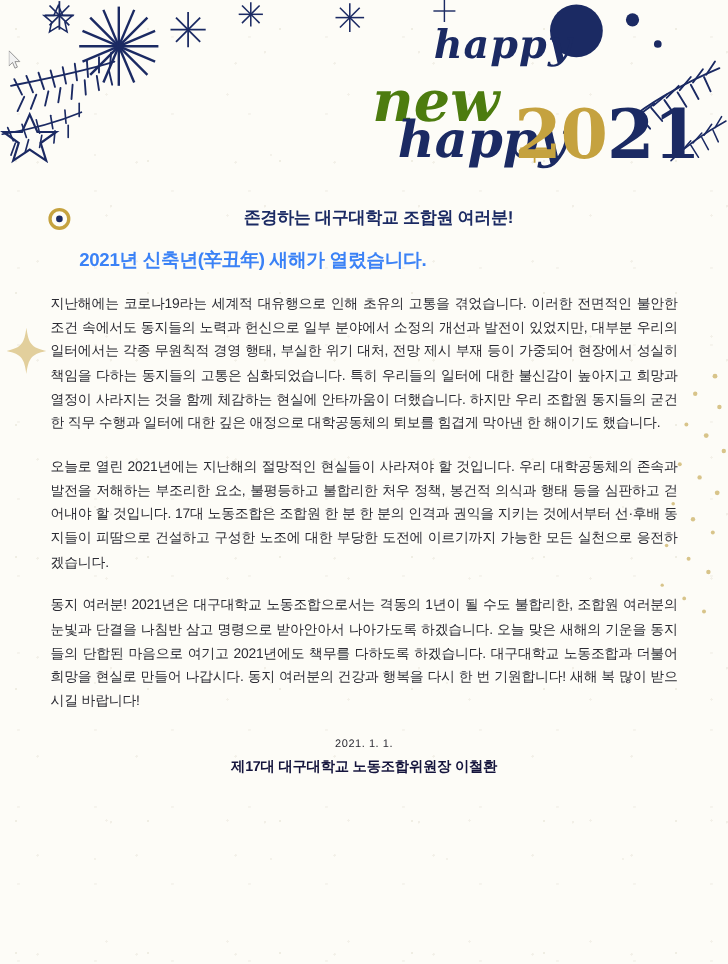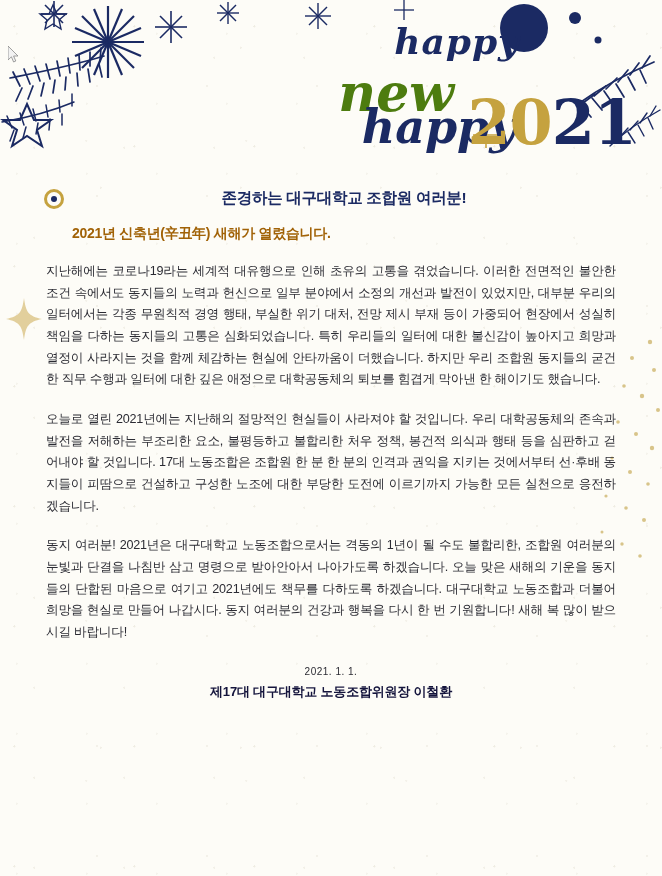--- a/index.html
+++ b/index.html
@@ -123,23 +123,23 @@
     position: absolute;
     left: 4px;
     top: 4px;
     width: 6px;
     height: 6px;
     border-radius: 50%;
     background: #1b2a63;
   }
 
   .subhead {
-    font-size: 14px;
-    font-weight: 700;
-    color: #a16207;
+    font-size: 17px;
+    font-weight: 700;
+    color: #3b82f6;
     margin: 16px 0 0 26px;
     letter-spacing: -0.3px;
   }
 
   .para {
     font-size: 12.6px;
     line-height: 1.72;
     color: #2b2b33;
     text-align: justify;
     margin: 18px 0 0 0;

